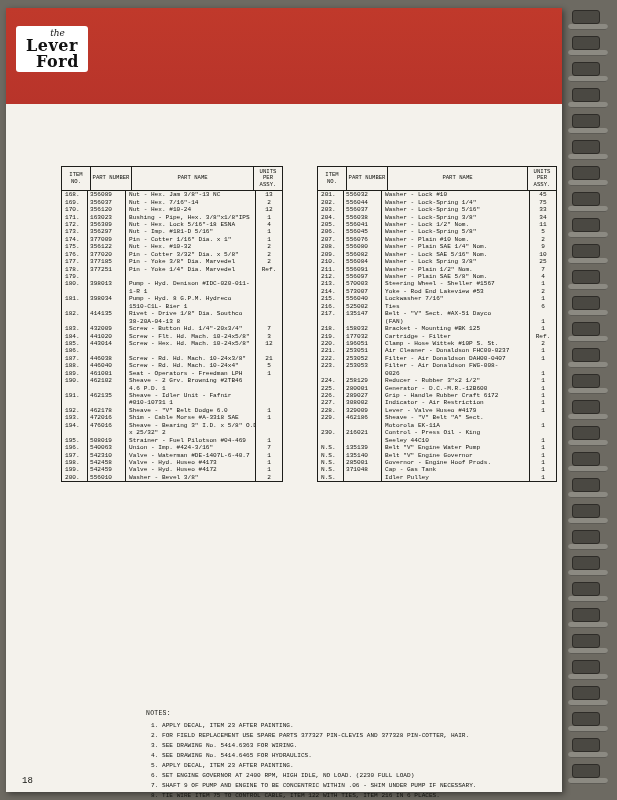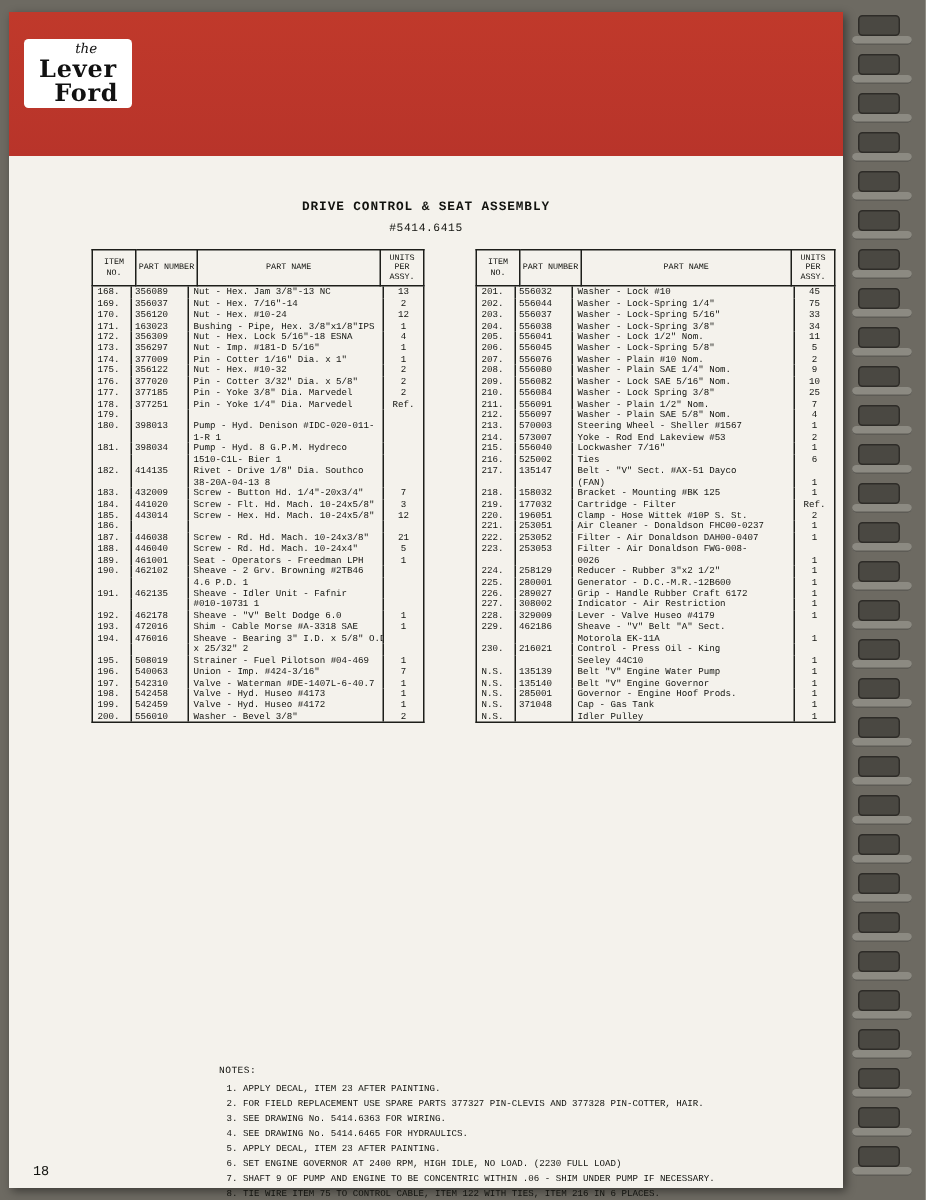--- a/index.html
+++ b/index.html
@@ -112,22 +112,20 @@
       <div class="redband">
         <div class="logo">
           <div class="script">the</div>
           <div class="l1">Lever</div>
           <div class="l2">Ford</div>
         </div>
       </div>
 
       <div class="doc">
 
-        <div class="title">DRIVE CONTROL &amp; SEAT ASSEMBLY</div>
-        <div class="subtitle">#5414.6415</div>
 
         <div class="tbl left">
           <table>
             <thead>
               <tr>
                 <th class="c-item">ITEM NO.</th>
                 <th class="c-part">PART NUMBER</th>
                 <th class="c-name">PART NAME</th>
                 <th class="c-units">UNITS PER ASSY.</th>
               </tr>

